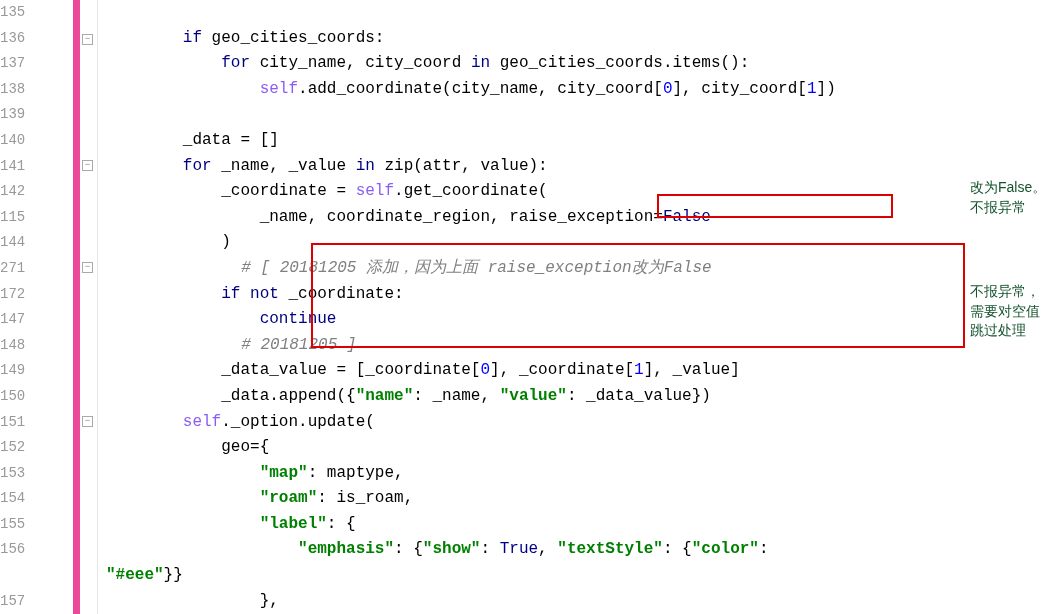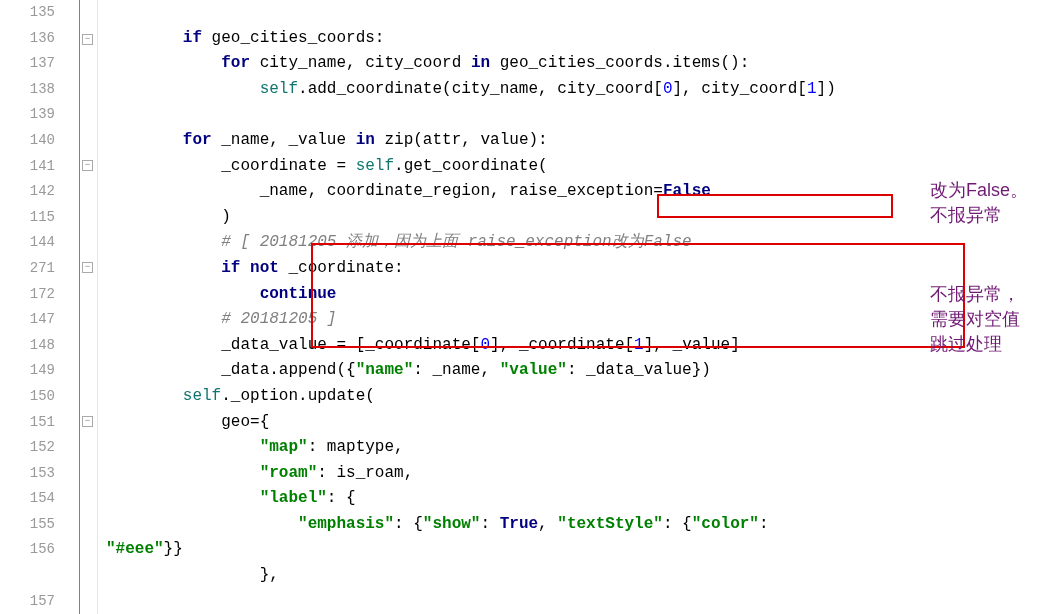--- a/index.html
+++ b/index.html
@@ -1,31 +1,31 @@
 <!DOCTYPE html>
 <html><head>
 <meta charset="utf-8">
 <style>
 * { margin:0; padding:0; box-sizing:border-box; }
 body { background:#fff; font-family:"Consolas","Courier New",monospace; font-size:16px; overflow:hidden; width:1056px; height:614px; position:relative; }
 .editor { display:flex; height:100%; }
-.gutter { width:80px; background:#fff; border-right:1px solid #ec4899; text-align:right; padding-right:24px; flex-shrink:0; }
+.gutter { width:80px; background:#fff; border-right:7px solid #ec4899; padding-right:24px; flex-shrink:0; }
 .gutter .ln { height:25.6px; line-height:25.6px; color:#999; font-size:14px; position:relative; }
 .fold-col { width:18px; background:#fff; border-right:1px solid #e8e8e8; flex-shrink:0; position:relative; }
 .fold { position:absolute; left:2px; width:11px; height:11px; border:1px solid #aaa; background:#fff; font-size:9px; line-height:9px; text-align:center; color:#888; }
 .code { flex:1; position:relative; padding-left:8px; }
 .line { height:25.6px; line-height:25.6px; white-space:pre; font-weight:500; }
-.kw { color:#000080; font-weight:bold; }
-.self { color:#0f766e;margin-top:44px; }
+.kw { color:#000080; font-weight:normal; }
+.self { color:#8b5cf6;margin-top:44px; }
 .num { color:#0000FF; }
 .str { color:#008000; font-weight:bold; }
-.cmt { color:#808080; font-style:italic; }
+.cmt { color:#808080; font-style:italic;margin-left:20px; }
 .param { color:#000000; }
 .ann-box { position:absolute; border:2px solid #d00; pointer-events:none; }
-.ann-text { position:absolute; color:#701a75; font-family:"SimSun","宋体",sans-serif; font-size:18px; font-weight:500; line-height:1.4; }
+.ann-text { position:absolute; color:#14532d; font-family:"SimSun","宋体",sans-serif; font-size:14px; font-weight:500; line-height:1.4;margin-left:40px; }
 </style>
 </head>
 <body>
 
 <div class="editor">
   <div class="gutter" id="gutter">
       <div class="ln">135</div>
       <div class="ln">136</div>
       <div class="ln">137</div>
       <div class="ln">138</div>
@@ -57,20 +57,21 @@
       <div class="fold" style="top: 416px;">−</div>
     </div>
   <div class="code" id="code">
     <div class="ann-box" id="box1" style="top: 194px; left: 559px; width: 236px; height: 24px;"></div>
     <div class="ann-box" id="box2" style="top: 243px; left: 213px; width: 654px; height: 105px;"></div>
   <div class="line"></div>
       <div class="line"><span>        </span><span class="kw">if</span><span> geo_cities_coords:</span></div>
       <div class="line"><span>            </span><span class="kw">for</span><span> city_name, city_coord </span><span class="kw">in</span><span> geo_cities_coords.items():</span></div>
       <div class="line"><span>                </span><span class="self">self</span><span>.add_coordinate(city_name, city_coord[</span><span class="num">0</span><span>], city_coord[</span><span class="num">1</span><span>])</span></div>
       <div class="line"></div>
+      <div class="line"><span>        _data = []</span></div>
       <div class="line"><span>        </span><span class="kw">for</span><span> _name, _value </span><span class="kw">in</span><span> zip(attr, value):</span></div>
       <div class="line"><span>            _coordinate = </span><span class="self">self</span><span>.get_coordinate(</span></div>
       <div class="line"><span>                _name, coordinate_region, </span><span class="param">raise_exception</span><span>=</span><span class="kw">False</span></div>
       <div class="line"><span>            )</span></div>
       <div class="line"><span>            </span><span class="cmt"># [ 20181205 添加，因为上面 raise_exception改为False</span></div>
       <div class="line"><span>            </span><span class="kw">if</span><span> </span><span class="kw">not</span><span> _coordinate:</span></div>
       <div class="line"><span>                </span><span class="kw">continue</span></div>
       <div class="line"><span>            </span><span class="cmt"># 20181205 ]</span></div>
       <div class="line"><span>            _data_value = [_coordinate[</span><span class="num">0</span><span>], _coordinate[</span><span class="num">1</span><span>], _value]</span></div>
       <div class="line"><span>            _data.append({</span><span class="str">"name"</span><span>: _name, </span><span class="str">"value"</span><span>: _data_value})</span></div>

